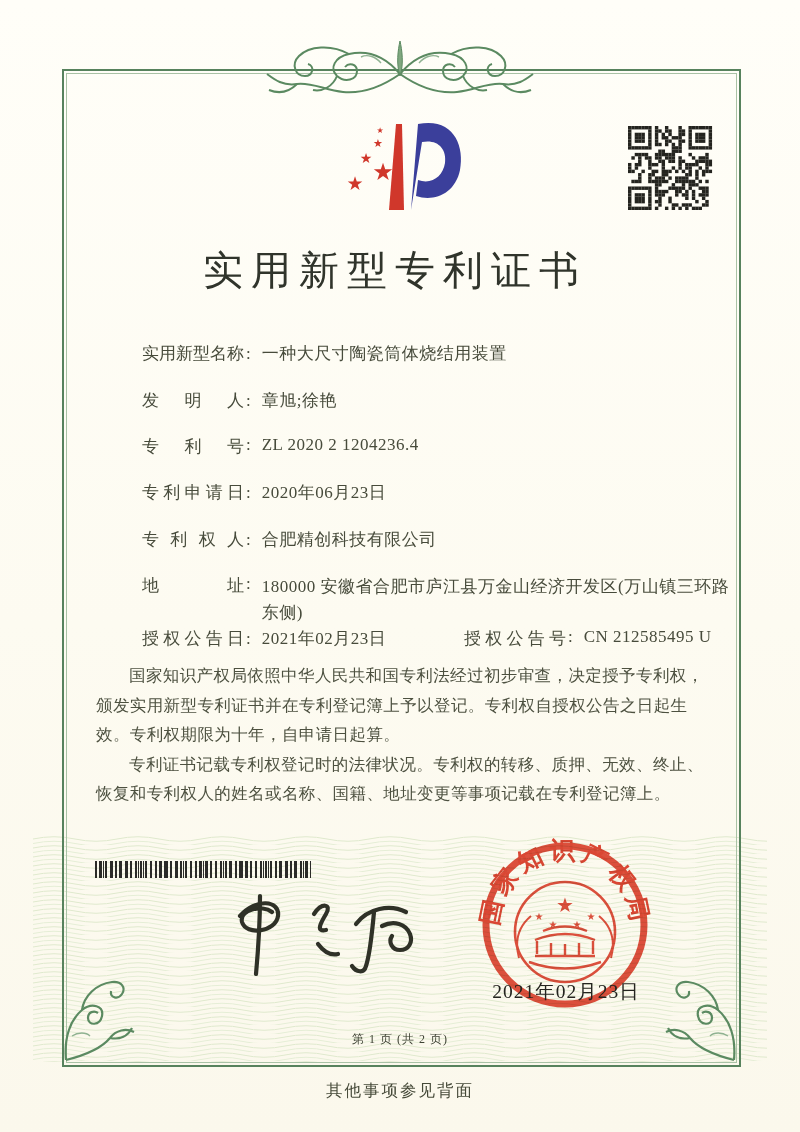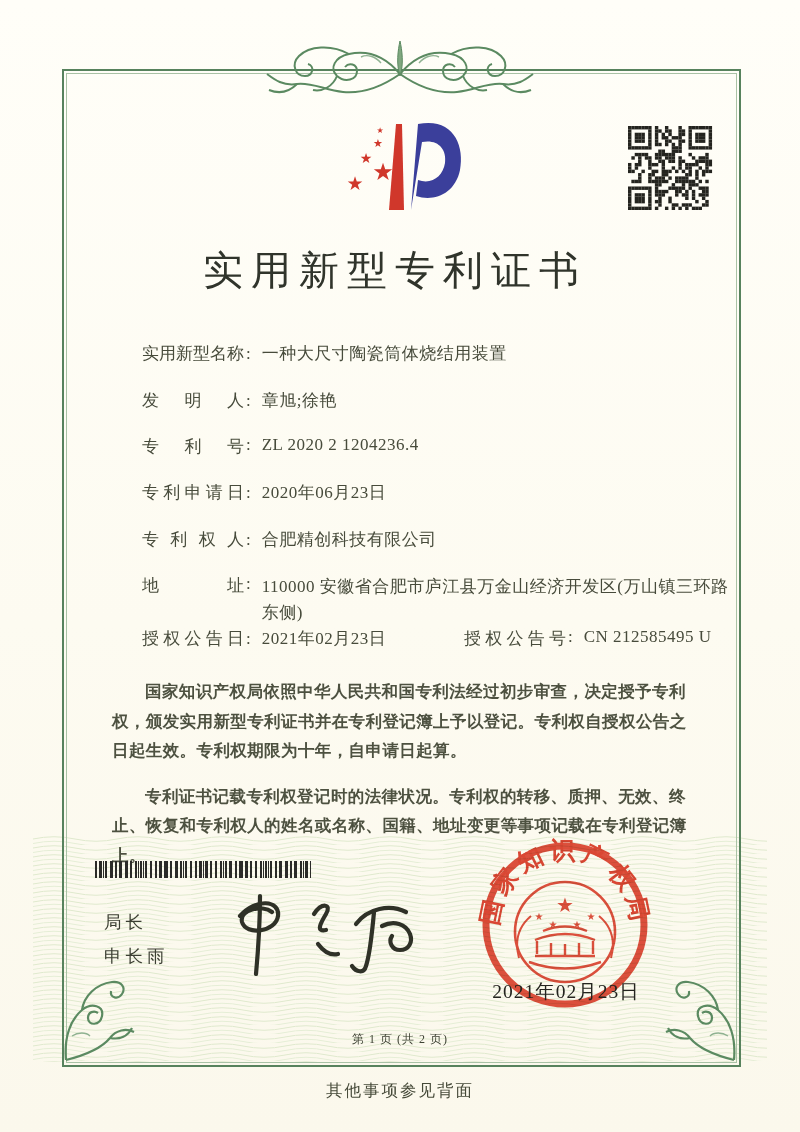--- a/index.html
+++ b/index.html
@@ -39,21 +39,21 @@
                 text-align-last:justify;vertical-align:top;margin-left:44px;}
   .colon{margin:0 11px 0 2px;}
   .colon::after{content:":";}
   .fvalue{letter-spacing:0.5px;}
   .fvalue.wrap{display:inline-block;width:482px;white-space:normal;
                vertical-align:top;line-height:26px;}
   .grant2{position:absolute;left:322px;top:0;}
 
   .paras{position:absolute;left:96px;top:661px;width:614px;z-index:4;
          font-size:16.5px;line-height:29.5px;color:#4d5140;letter-spacing:0.4px;}
-  .paras p{margin:16px;text-indent:2em;font-weight:bold;}
+  .paras p{margin:0;text-indent:2em;}
 
   .barcode{position:absolute;left:95px;top:861px;width:216px;height:17px;z-index:4;
     background-image:
       repeating-linear-gradient(90deg,#2b2b28 0 2px,transparent 2px 5px),
       repeating-linear-gradient(90deg,#2b2b28 0 1px,transparent 1px 8px),
       repeating-linear-gradient(90deg,transparent 0 4px,#2b2b28 4px 5px,transparent 5px 13px);}
 
   .officer{position:absolute;left:104px;top:905px;z-index:4;font-size:17.5px;
            color:#3c3f33;letter-spacing:4px;line-height:34px;}
   .signature{position:absolute;left:222px;top:890px;width:200px;height:92px;z-index:5;}
@@ -460,41 +460,37 @@
     <div class="field-row" style="top:435px">
       <span class="flabel"><span class="flabel-inner">专利号</span><span class="colon"></span></span><span class="fvalue">ZL 2020 2 1204236.4</span>
     </div>
     <div class="field-row" style="top:481px">
       <span class="flabel"><span class="flabel-inner">专利申请日</span><span class="colon"></span></span><span class="fvalue">2020年06月23日</span>
     </div>
     <div class="field-row" style="top:528px">
       <span class="flabel"><span class="flabel-inner">专利权人</span><span class="colon"></span></span><span class="fvalue">合肥精创科技有限公司</span>
     </div>
     <div class="field-row" style="top:574px">
-      <span class="flabel"><span class="flabel-inner">地址</span><span class="colon"></span></span><span class="fvalue wrap">110000 安徽省合肥市庐江县万金山经济开发区(万山镇三环路东侧)</span>
+      <span class="flabel"><span class="flabel-inner">地址</span><span class="colon"></span></span><span class="fvalue wrap">180000 安徽省合肥市庐江县万金山经济开发区(万山镇三环路东侧)</span>
     </div>
     <div class="field-row" style="top:627px">
       <span class="flabel"><span class="flabel-inner">授权公告日</span><span class="colon"></span></span><span class="fvalue">2021年02月23日</span>
       <span class="grant2">
         <span class="flabel"><span class="flabel-inner">授权公告号</span><span class="colon"></span></span><span class="fvalue">CN 212585495 U</span>
       </span>
     </div>
   </div>
 
   <div class="paras">
     <p>国家知识产权局依照中华人民共和国专利法经过初步审查，决定授予专利权，颁发实用新型专利证书并在专利登记簿上予以登记。专利权自授权公告之日起生效。专利权期限为十年，自申请日起算。</p>
     <p>专利证书记载专利权登记时的法律状况。专利权的转移、质押、无效、终止、恢复和专利权人的姓名或名称、国籍、地址变更等事项记载在专利登记簿上。</p>
   </div>
 
   <div class="barcode"></div>
 
-  <div class="officer">
-    <div>局长</div>
-    <div>申长雨</div>
-  </div>
 
   <svg class="signature" viewBox="0 0 200 92" xmlns="http://www.w3.org/2000/svg">
     <g fill="none" stroke="#2f3127" stroke-width="4.2" stroke-linecap="round">
       <path d="M18,26 C34,8 58,10 56,26 C54,42 24,46 20,32 C17,20 40,14 50,22"></path>
       <path d="M38,6 C38,30 36,62 34,84"></path>
       <path d="M92,24 C100,12 110,14 104,24 C98,34 94,42 104,40"></path>
       <path d="M96,54 C102,62 108,66 116,64"></path>
       <path d="M134,34 C146,18 168,14 184,22"></path>
       <path d="M152,22 C150,44 148,64 144,76 C142,84 134,82 130,76"></path>
       <path d="M160,36 C172,30 184,34 188,44 C191,52 187,60 178,60 C170,60 166,52 170,46"></path>

